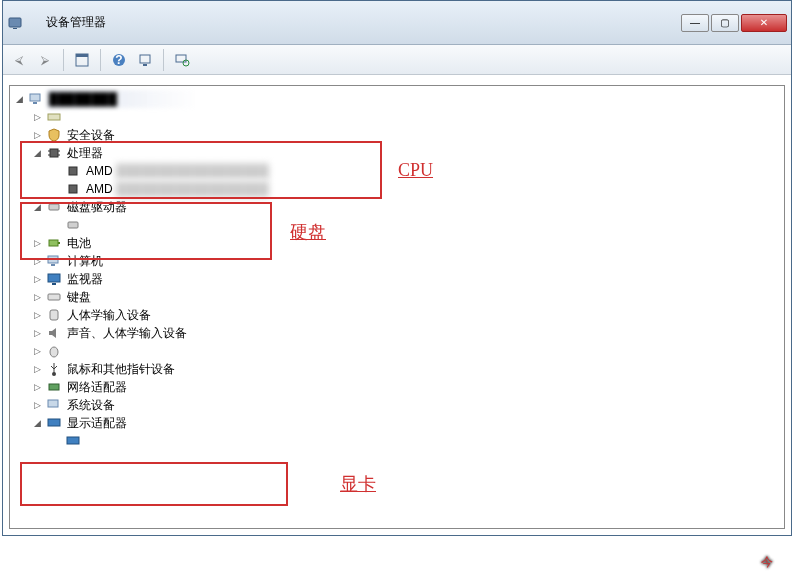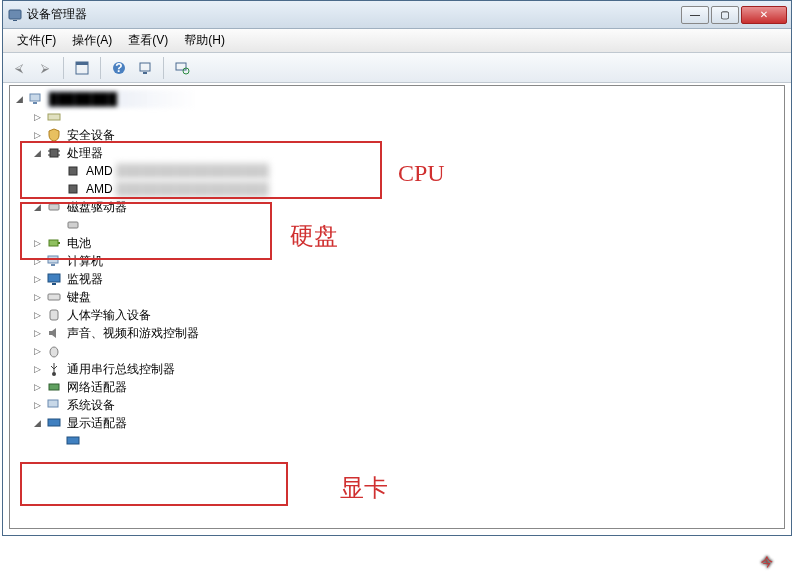--- a/index.html
+++ b/index.html
@@ -1,38 +1,38 @@
 <!DOCTYPE html>
 <html><head>
 <meta charset="utf-8">
 <style>
 * { box-sizing: border-box; margin: 0; padding: 0; font-family: "Microsoft YaHei", "Segoe UI", Tahoma, sans-serif; font-size: 12px; }
 body { background: #fff; width: 795px; height: 579px; position: relative; overflow: hidden; }
 .window { width: 790px; height: 536px; border: 1px solid #4a6a8a; background: #fff; position: absolute; top: 0; left: 2px; }
-.titlebar { height: 28px; background: linear-gradient(to bottom, #e8f0f8, #d0dce8); display: flex; align-items: center; padding: 0 4px; border-bottom: 1px solid #a0b0c0; }
+.titlebar { height: 44px; background: linear-gradient(to bottom, #e8f0f8, #d0dce8); display: flex; align-items: center; padding: 0 4px; border-bottom: 1px solid #a0b0c0; gap: 19px; }
 .titlebar-icon { width: 16px; height: 16px; margin-right: 4px; display: inline-flex; }
 .titlebar-text { flex: 1; color: #000; }
 .win-btns { display: flex; }
 .win-btn { width: 28px; height: 18px; margin-left: 2px; display: flex; align-items: center; justify-content: center; border: 1px solid #888; background: linear-gradient(to bottom,#f4f8fc,#d8e2ec); font-size: 10px; border-radius: 2px; }
 .win-btn.close { background: linear-gradient(to bottom,#e89090,#c83030); color: #fff; width: 46px; border-color:#a02020; }
 .menubar { height: 24px; background: linear-gradient(to bottom,#fcfcfc,#e8e8e8); display: flex; align-items: center; padding: 0 6px; border-bottom: 1px solid #c0c8d0; }
 .menu-item { padding: 2px 8px; cursor: default; }
 .toolbar { height: 30px; background: linear-gradient(to bottom,#f8fafc,#e6ecf2); display: flex; align-items: center; padding: 0 4px; border-bottom: 1px solid #c0c8d0; gap: 2px; }
 .tool-btn { width: 24px; height: 24px; display: flex; align-items: center; justify-content: center; border: 1px solid transparent; }
 .tool-btn.disabled { opacity: .45; }
 .tool-sep { width: 1px; height: 22px; background: #c0c8d0; margin: 0 4px; }
 .tree-area { position: absolute; top: 84px; left: 6px; right: 6px; bottom: 6px; background: #fff; border: 1px solid #888; overflow: auto; padding: 4px 0; }
 .tree-node { display: flex; align-items: center; height: 18px; line-height: 18px; white-space: nowrap; }
 .tree-toggle { width: 11px; height: 11px; display: inline-flex; align-items: center; justify-content: center; margin-right: 2px; color: #606060; font-size: 9px; }
 .tree-icon { width: 16px; height: 16px; margin: 0 3px 0 1px; display: inline-flex; align-items: center; justify-content: center; }
 .tree-label { padding: 0 2px; }
 .root > .tree-node .tree-label { background: linear-gradient(to right, rgba(200,210,230,.6), rgba(200,210,230,0)); padding-right: 80px; filter: blur(2px); }
 .blurred { filter: blur(3px); background: #f0f0f0; color: #ccc; display: inline-block; }
 .annotation-box { position: absolute; border: 2px solid #d03030; pointer-events: none; }
-.annotation-label { position: absolute; color: #d03030; font-size: 24px; font-family: "SimSun", serif; pointer-events: none; }
+.annotation-label { position: absolute; color: #d03030; font-size: 18px; font-family: "SimSun", serif; pointer-events: none; text-decoration: underline; }
 .watermark { position: absolute; bottom: 8px; right: 18px; color: #fff; font-size: 18px; text-shadow: 0 0 3px #000, 0 0 3px #000; display: flex; align-items: center; gap: 6px; font-family: "SimHei", sans-serif; }
 .glyph { font-family: "Segoe UI Symbol", Arial, sans-serif; }
 svg { display: block; }
 </style>
 </head>
 <body>
 
 <div class="window">
   <div class="titlebar">
     <span class="titlebar-icon">
@@ -42,26 +42,20 @@
         </svg>
     </span>
     <span class="titlebar-text">设备管理器</span>
     <div class="win-btns">
       <div class="win-btn">—</div>
       <div class="win-btn">▢</div>
       <div class="win-btn close">✕</div>
     </div>
   </div>
 
-  <div class="menubar">
-    <div class="menu-item">文件(F)</div>
-    <div class="menu-item">操作(A)</div>
-    <div class="menu-item">查看(V)</div>
-    <div class="menu-item">帮助(H)</div>
-  </div>
 
   <div class="toolbar">
     <div class="tool-btn disabled">
         <span class="glyph">⮘</span>
       </div>
     <div class="tool-btn disabled">
         <span class="glyph">⮚</span>
       </div>
     <div class="tool-sep"></div>
     <div class="tool-btn">
@@ -220,39 +214,39 @@
         </span>
         <span class="tree-label">人体学输入设备</span>
       </div>
     <div class="tree-node" style="padding-left:22px">
         <span class="tree-toggle glyph">▷</span>
         <span class="tree-icon">
           <svg width="16" height="16">
             <path d="M3 6 L6 6 L10 3 L10 13 L6 10 L3 10 Z" fill="#808080"></path>
           </svg>
         </span>
-        <span class="tree-label">声音、视频和游戏控制器</span>
+        <span class="tree-label">声音、人体学输入设备</span>
       </div>
     <div class="tree-node" style="padding-left:22px">
         <span class="tree-toggle glyph">▷</span>
         <span class="tree-icon">
           <svg width="16" height="16">
             <ellipse cx="8" cy="9" rx="4" ry="5" fill="#e0e0e0" stroke="#808080"></ellipse>
           </svg>
         </span>
       </div>
     <div class="tree-node" style="padding-left:22px">
         <span class="tree-toggle glyph">▷</span>
         <span class="tree-icon">
           <svg width="16" height="16">
             <path d="M8 2 L8 12 M5 5 L8 8 M11 5 L8 8" stroke="#404040" fill="none"></path>
             <circle cx="8" cy="13" r="2" fill="#404040"></circle>
           </svg>
         </span>
-        <span class="tree-label">通用串行总线控制器</span>
+        <span class="tree-label">鼠标和其他指针设备</span>
       </div>
     <div class="tree-node" style="padding-left:22px">
         <span class="tree-toggle glyph">▷</span>
         <span class="tree-icon">
           <svg width="16" height="16">
             <rect x="3" y="5" width="10" height="6" fill="#60a060" stroke="#306030"></rect>
           </svg>
         </span>
         <span class="tree-label">网络适配器</span>
       </div>

